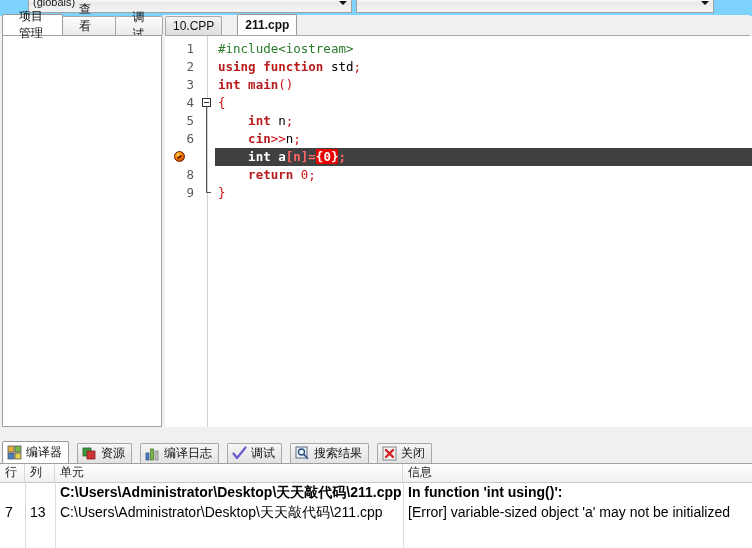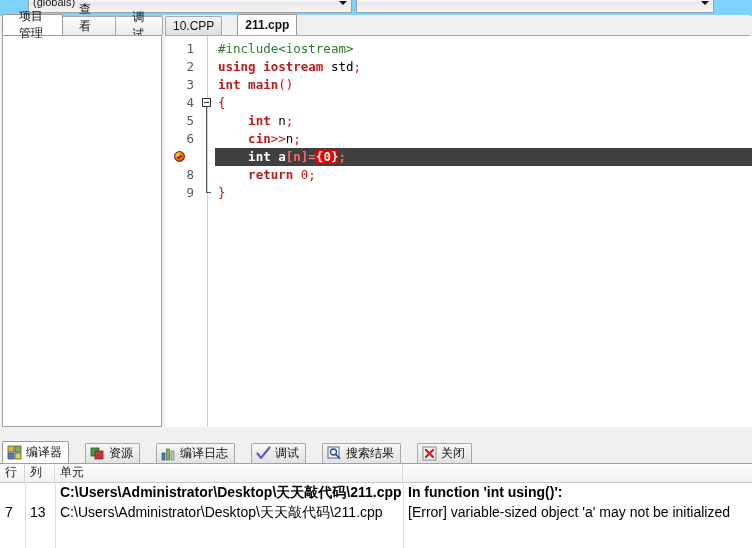--- a/index.html
+++ b/index.html
@@ -273,21 +273,21 @@
     padding: 0 6px 0 4px;
     display: flex;
     align-items: center;
     gap: 4px;
     font-size: 12px;
     border: 1px solid #a8a8a8;
     border-bottom: none;
     border-radius: 2px 2px 0 0;
     background: linear-gradient(to bottom, #f6f6f6, #e2e2e2);
     color: #111;
-    margin-right: 16px;
+    margin-right: 8px;
   }
   .btab.active {
     background: #ffffff;
     height: 22px;
     border-color: #9a9a9a;
     position: relative;
     z-index: 3;
   }
   .bicon {
     width: 15px; height: 15px;
@@ -398,21 +398,21 @@
     <div class="etab active">
       <span>211.cpp</span>
     </div>
   </div>
 
   <div class="editor">
     <div class="gutter-bg"></div>
     <div class="fold-bg"></div>
     <div class="code-area" id="code-area">
         <div class="cline"><div class="lnum">1</div><div class="fold-col"></div><div class="ctext"><span class="pre">#include&lt;iostream&gt;</span></div></div>
-        <div class="cline"><div class="lnum">2</div><div class="fold-col"></div><div class="ctext"><span class="kw">using</span><span class="plain"> </span><span class="kw">iostream</span><span class="plain"> std</span><span class="pun">;</span></div></div>
+        <div class="cline"><div class="lnum">2</div><div class="fold-col"></div><div class="ctext"><span class="kw">using</span><span class="plain"> </span><span class="kw">function</span><span class="plain"> std</span><span class="pun">;</span></div></div>
         <div class="cline"><div class="lnum">3</div><div class="fold-col"></div><div class="ctext"><span class="kw">int</span><span class="plain"> </span><span class="kw">main</span><span class="pun">()</span></div></div>
         <div class="cline"><div class="lnum">4</div><div class="fold-col"><span class="fold-box"></span><span class="fold-line"></span></div><div class="ctext"><span class="pun">{</span></div></div>
         <div class="cline"><div class="lnum">5</div><div class="fold-col"></div><div class="ctext"><span class="plain">    </span><span class="kw">int</span><span class="plain"> n</span><span class="pun">;</span></div></div>
         <div class="cline"><div class="lnum">6</div><div class="fold-col"></div><div class="ctext"><span class="plain">    </span><span class="kw">cin</span><span class="pun">&gt;&gt;</span><span class="plain">n</span><span class="pun">;</span></div></div>
         <div class="cline errline"><div class="lnum"><span class="errmark"></span></div><div class="fold-col"></div><div class="ctext"><span class="plain">    </span><span class="kw">int</span><span class="plain"> a</span><span class="pun">[n]=</span><span class="hl-brace">{0}</span><span class="pun">;</span></div></div>
         <div class="cline"><div class="lnum">8</div><div class="fold-col"></div><div class="ctext"><span class="plain">    </span><span class="kw">return</span><span class="plain"> </span><span class="num">0</span><span class="pun">;</span></div></div>
         <div class="cline"><div class="lnum">9</div><div class="fold-col"><span class="fold-end" style="top: 8px;"></span><span class="fold-line" style="top: 0px; height: 9px;"></span></div><div class="ctext"><span class="pun">}</span></div></div>
       </div>
   </div>
 
@@ -462,20 +462,21 @@
           </svg></span>
         <span>关闭</span>
       </div>
     </div>
 
   <div class="res">
     <div class="res-head">
       <div class="c-row">行</div>
       <div class="c-col">列</div>
       <div class="c-unit">单元</div>
+      <div class="c-msg">信息</div>
     </div>
     <div id="res-rows">
         <div class="res-row bold">
           <div class="c-row"></div>
           <div class="c-col"></div>
           <div class="c-unit">C:\Users\Administrator\Desktop\天天敲代码\211.cpp</div>
           <div class="c-msg">In function 'int using()':</div>
         </div>
         <div class="res-row">
           <div class="c-row">7</div>

